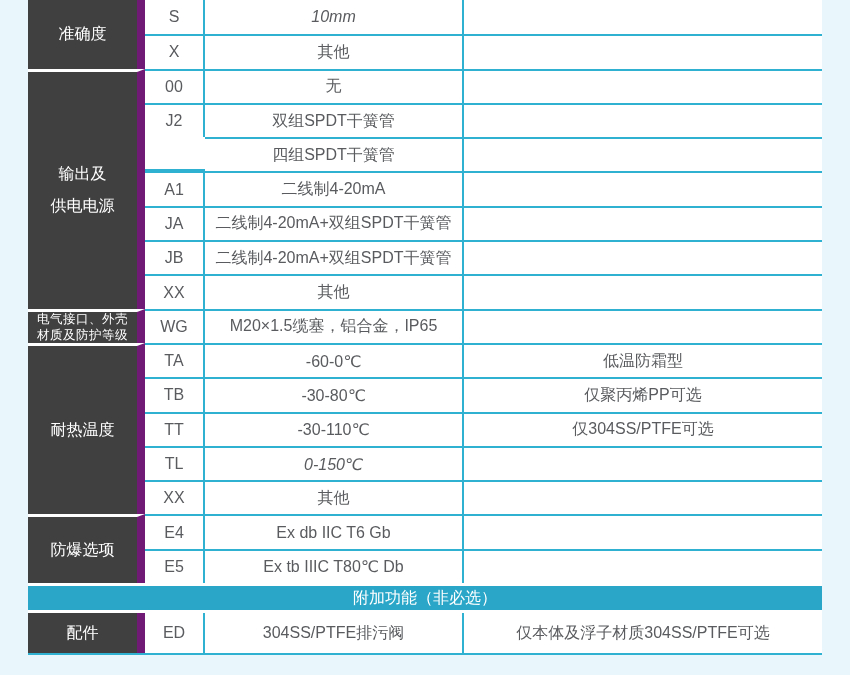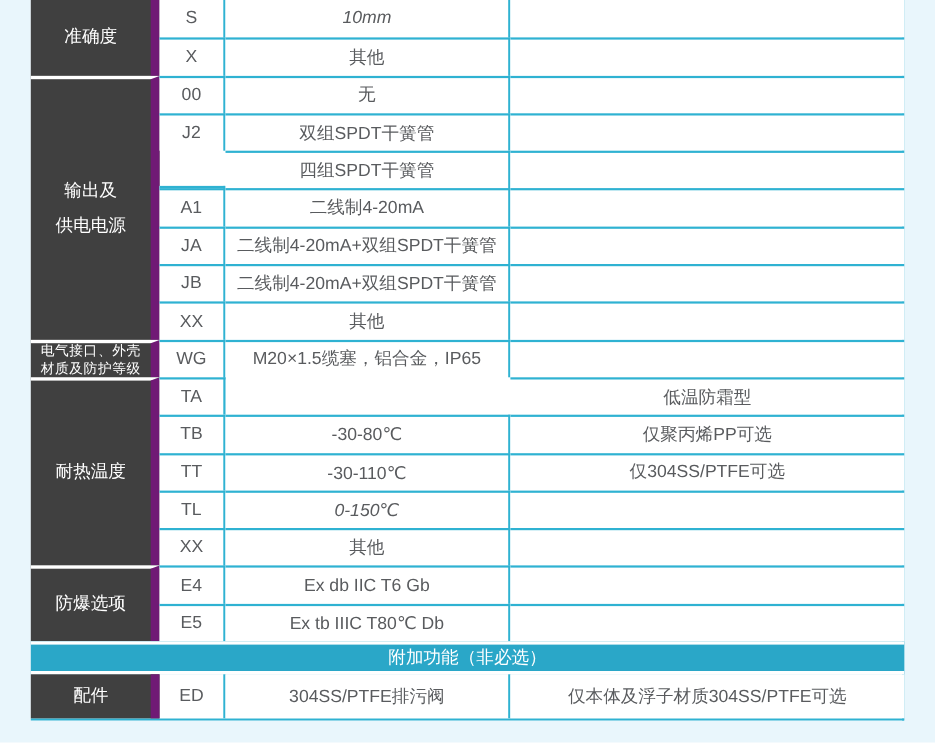--- a/index.html
+++ b/index.html
@@ -103,20 +103,21 @@
         <span>电气接口、外壳</span>
         <span>材质及防护等级</span>
       </div>
       <div class="cell content-cell col-code" style="grid-area: 10 / 2;">WG</div>
       <div class="cell content-cell col-desc" style="grid-area: 10 / 3;">M20×1.5缆塞，铝合金，IP65</div>
       <div class="cell content-cell col-note" style="grid-area: 10 / 4;"></div>
       <div class="cell label-cell" style="grid-area: 11 / 1 / span 5;">
         <span>耐热温度</span>
       </div>
       <div class="cell content-cell col-code" style="grid-area: 11 / 2;">TA</div>
+      <div class="cell content-cell col-desc" style="grid-area: 11 / 3;">-60-0℃</div>
       <div class="cell content-cell col-note" style="grid-area: 11 / 4;">低温防霜型</div>
       <div class="cell content-cell col-code" style="grid-area: 12 / 2;">TB</div>
       <div class="cell content-cell col-desc" style="grid-area: 12 / 3;">-30-80℃</div>
       <div class="cell content-cell col-note" style="grid-area: 12 / 4;">仅聚丙烯PP可选</div>
       <div class="cell content-cell col-code" style="grid-area: 13 / 2;">TT</div>
       <div class="cell content-cell col-desc" style="grid-area: 13 / 3;">-30-110℃</div>
       <div class="cell content-cell col-note" style="grid-area: 13 / 4;">仅304SS/PTFE可选</div>
       <div class="cell content-cell col-code" style="grid-area: 14 / 2;">TL</div>
       <div class="cell content-cell col-desc" style="grid-area: 14 / 3; font-style: italic;">0-150℃</div>
       <div class="cell content-cell col-note" style="grid-area: 14 / 4;"></div>

